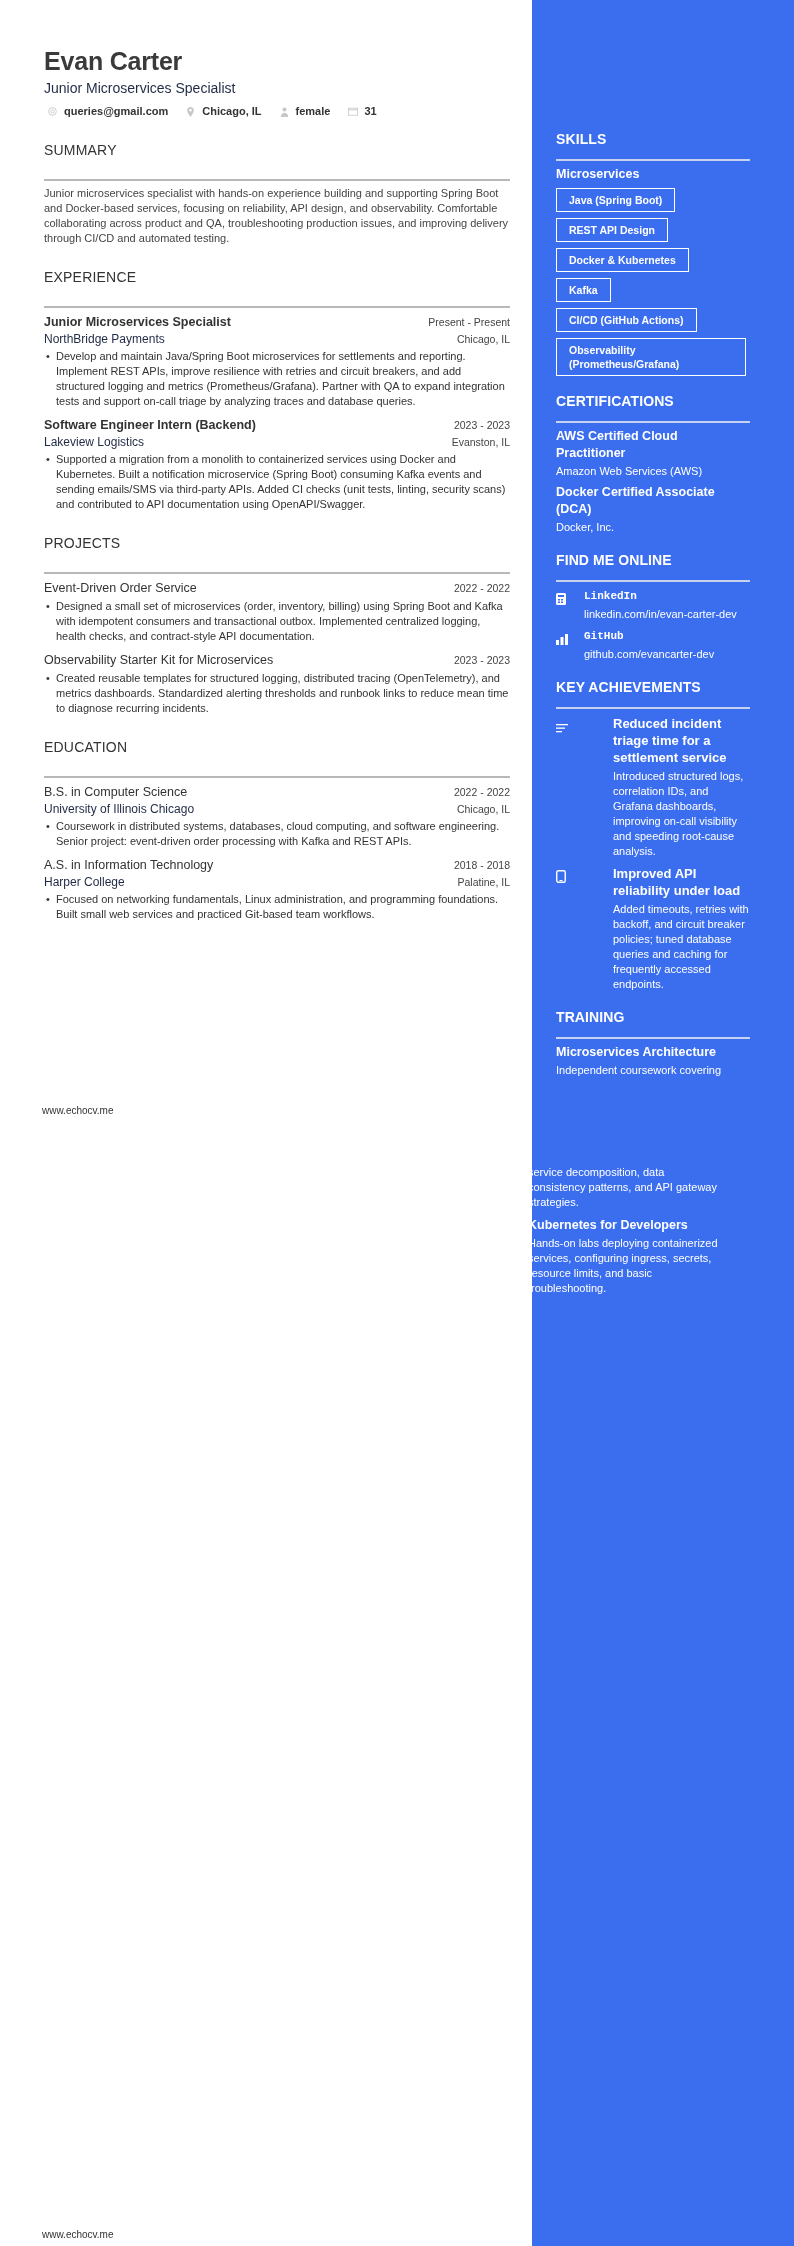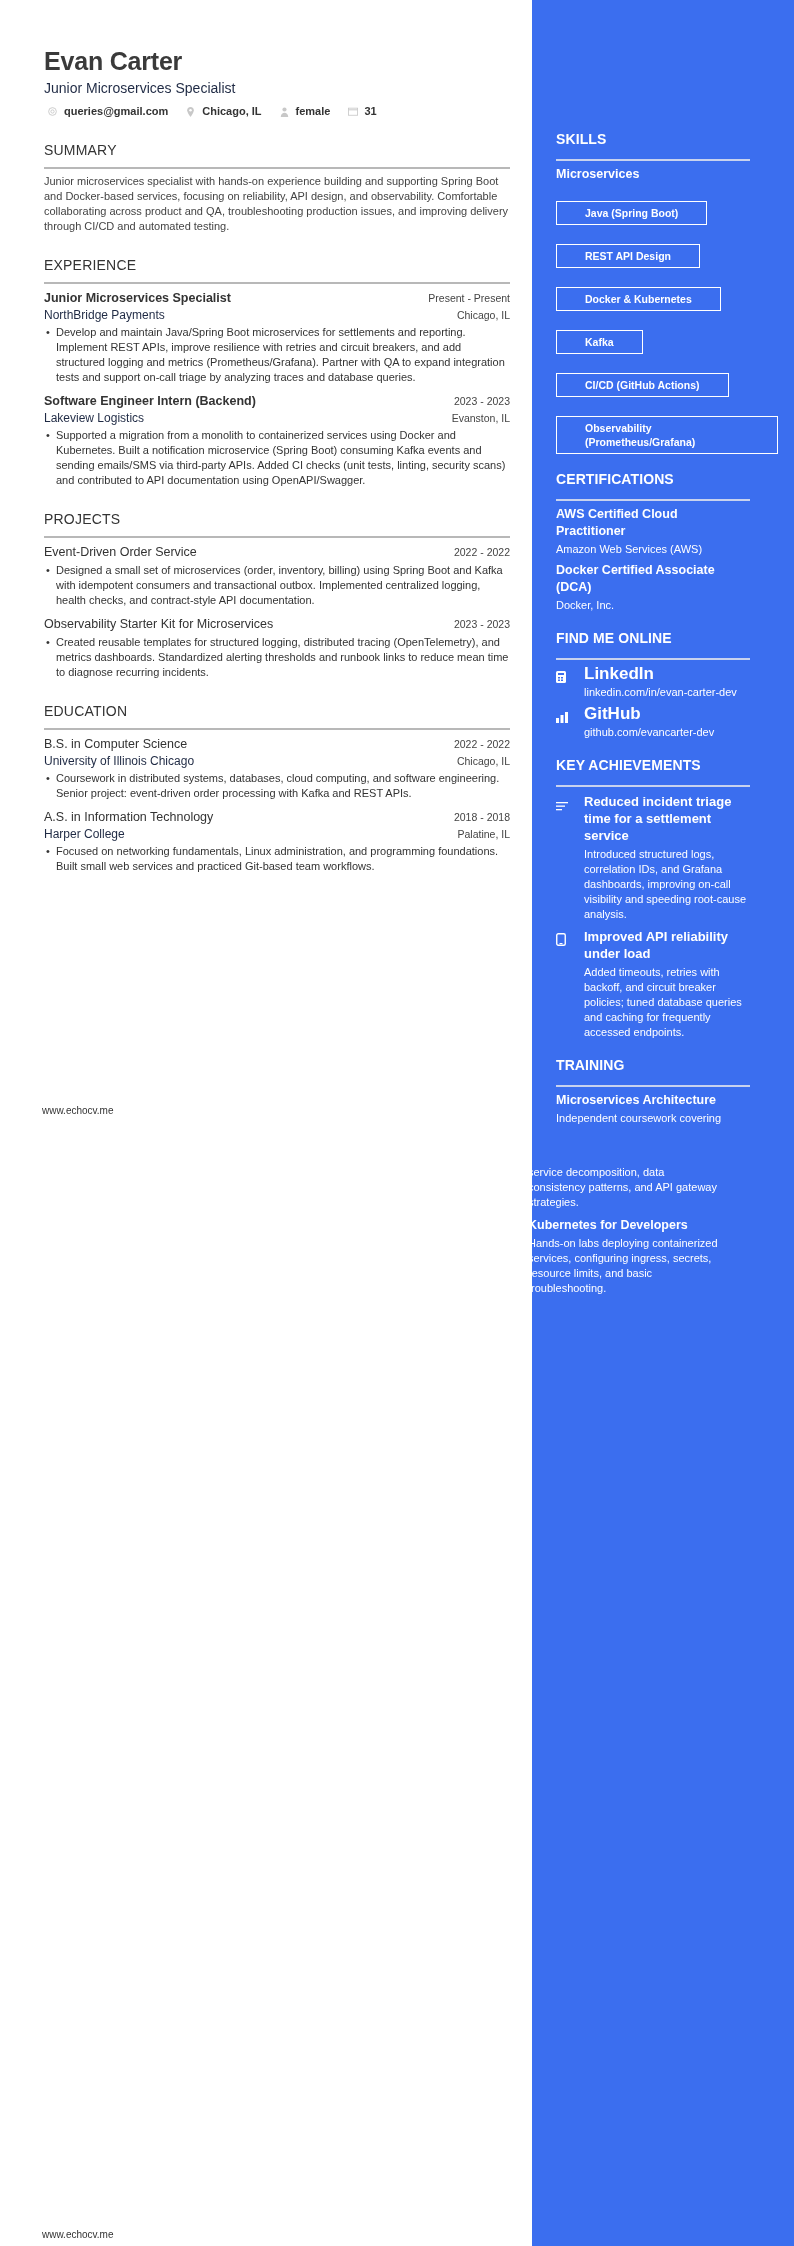--- a/index.html
+++ b/index.html
@@ -17,49 +17,49 @@
       position: absolute; left: 44px; top: 46px; width: 466px;
     }
     .name { font-size: 25px; font-weight: bold; color: #3a3a3a; line-height: 30px; letter-spacing: -0.2px; }
     .role { font-size: 14px; color: #1f2a44; margin-top: 3px; line-height: 18px; }
     .contacts { display: flex; align-items: center; margin-top: 6px; font-size: 11px; font-weight: bold; color: #333; line-height: 16px; }
     .contact { display: flex; align-items: center; margin-right: 14px; }
     .cicon { display: inline-block; width: 9px; height: 9px; margin-right: 7px; margin-left: 4px; color: #c8c8c8; font-size: 9px; line-height: 9px; text-align: center; }
     .cicon svg { display: block; }
 
     .section { margin-top: 22px; }
-    .section-title { font-size: 14px; color: #333; letter-spacing: 0.2px; line-height: 18px; padding-bottom: 8px; border-bottom: 2px solid #b8b8b8; }
+    .section-title { font-size: 14px; color: #333; letter-spacing: 0.2px; line-height: 18px; padding-bottom: 20px; border-bottom: 2px solid #b8b8b8; }
     .summary { font-size: 11px; line-height: 15px; color: #444; margin-top: 5px; }
 
     .entry { margin-top: 6px; }
     .entry-head { display: flex; justify-content: space-between; align-items: baseline; line-height: 17px; }
     .entry-title { font-size: 12.5px; color: #333; }
     .entry-title.bold { font-weight: bold; }
     .entry-date { font-size: 10.5px; color: #444; }
     .entry-sub { display: flex; justify-content: space-between; align-items: baseline; line-height: 16px; }
     .entry-org { font-size: 12px; color: #1f2a44; }
     .entry-loc { font-size: 10.5px; color: #444; }
     .bullet { position: relative; padding-left: 12px; font-size: 11px; line-height: 15px; color: #333; margin-top: 2px; }
     .bullet::before { content: "•"; position: absolute; left: 2px; top: 0; }
 
     .footer-url { position: absolute; left: 42px; font-size: 10px; color: #333; }
 
     .side { position: absolute; left: 556px; top: 130px; width: 194px; color: #ffffff; }
     .side-title { font-size: 14px; font-weight: bold; line-height: 18px; padding-bottom: 11px; border-bottom: 2px solid #c8d2ee; letter-spacing: 0.1px; }
     .side-section { margin-bottom: 16px; }
     .skill-group { font-size: 12.5px; font-weight: bold; margin-top: 5px; line-height: 16px; }
-    .chip { display: inline-block; border: 1px solid #ffffff; padding: 4px 28px; font-size: 10.5px; font-weight: bold; margin-top: 19px; line-height: 14px; }
+    .chip { display: inline-block; border: 1px solid #ffffff; padding: 4px 12px; font-size: 10.5px; font-weight: bold; margin-top: 6px; line-height: 14px; }
     .chips { display: flex; flex-direction: column; align-items: flex-start; }
     .cert-name { font-size: 12.5px; font-weight: bold; line-height: 17px; margin-top: 5px; }
     .cert-issuer { font-size: 11px; line-height: 15px; margin-top: 2px; }
     .online-item { display: flex; margin-top: 6px; }
     .online-icon { width: 28px; flex-shrink: 0; padding-top: 3px; }
-    .online-name { font-size: 17px; font-weight: bold; line-height: 16px; }
+    .online-name { font-size: 11px; font-weight: bold; line-height: 16px; font-family: Liberation Mono, monospace; }
     .online-url { font-size: 11px; line-height: 15px; margin-top: 3px; }
-    .ach-item { display: flex; margin-top: 6px; }
+    .ach-item { display: flex; margin-top: 6px; gap: 29px; }
     .ach-icon { width: 28px; flex-shrink: 0; padding-top: 4px; }
     .ach-title { font-size: 13px; font-weight: bold; line-height: 17px; }
     .ach-desc { font-size: 11px; line-height: 15px; margin-top: 3px; }
     .train-name { font-size: 12.5px; font-weight: bold; line-height: 17px; margin-top: 5px; }
     .train-desc { font-size: 11px; line-height: 15px; margin-top: 2px; }
     .side-cont { position: absolute; left: 528px; top: 1165px; width: 194px; color: #fff; }
   </style>
 </head>
 <body>
 

